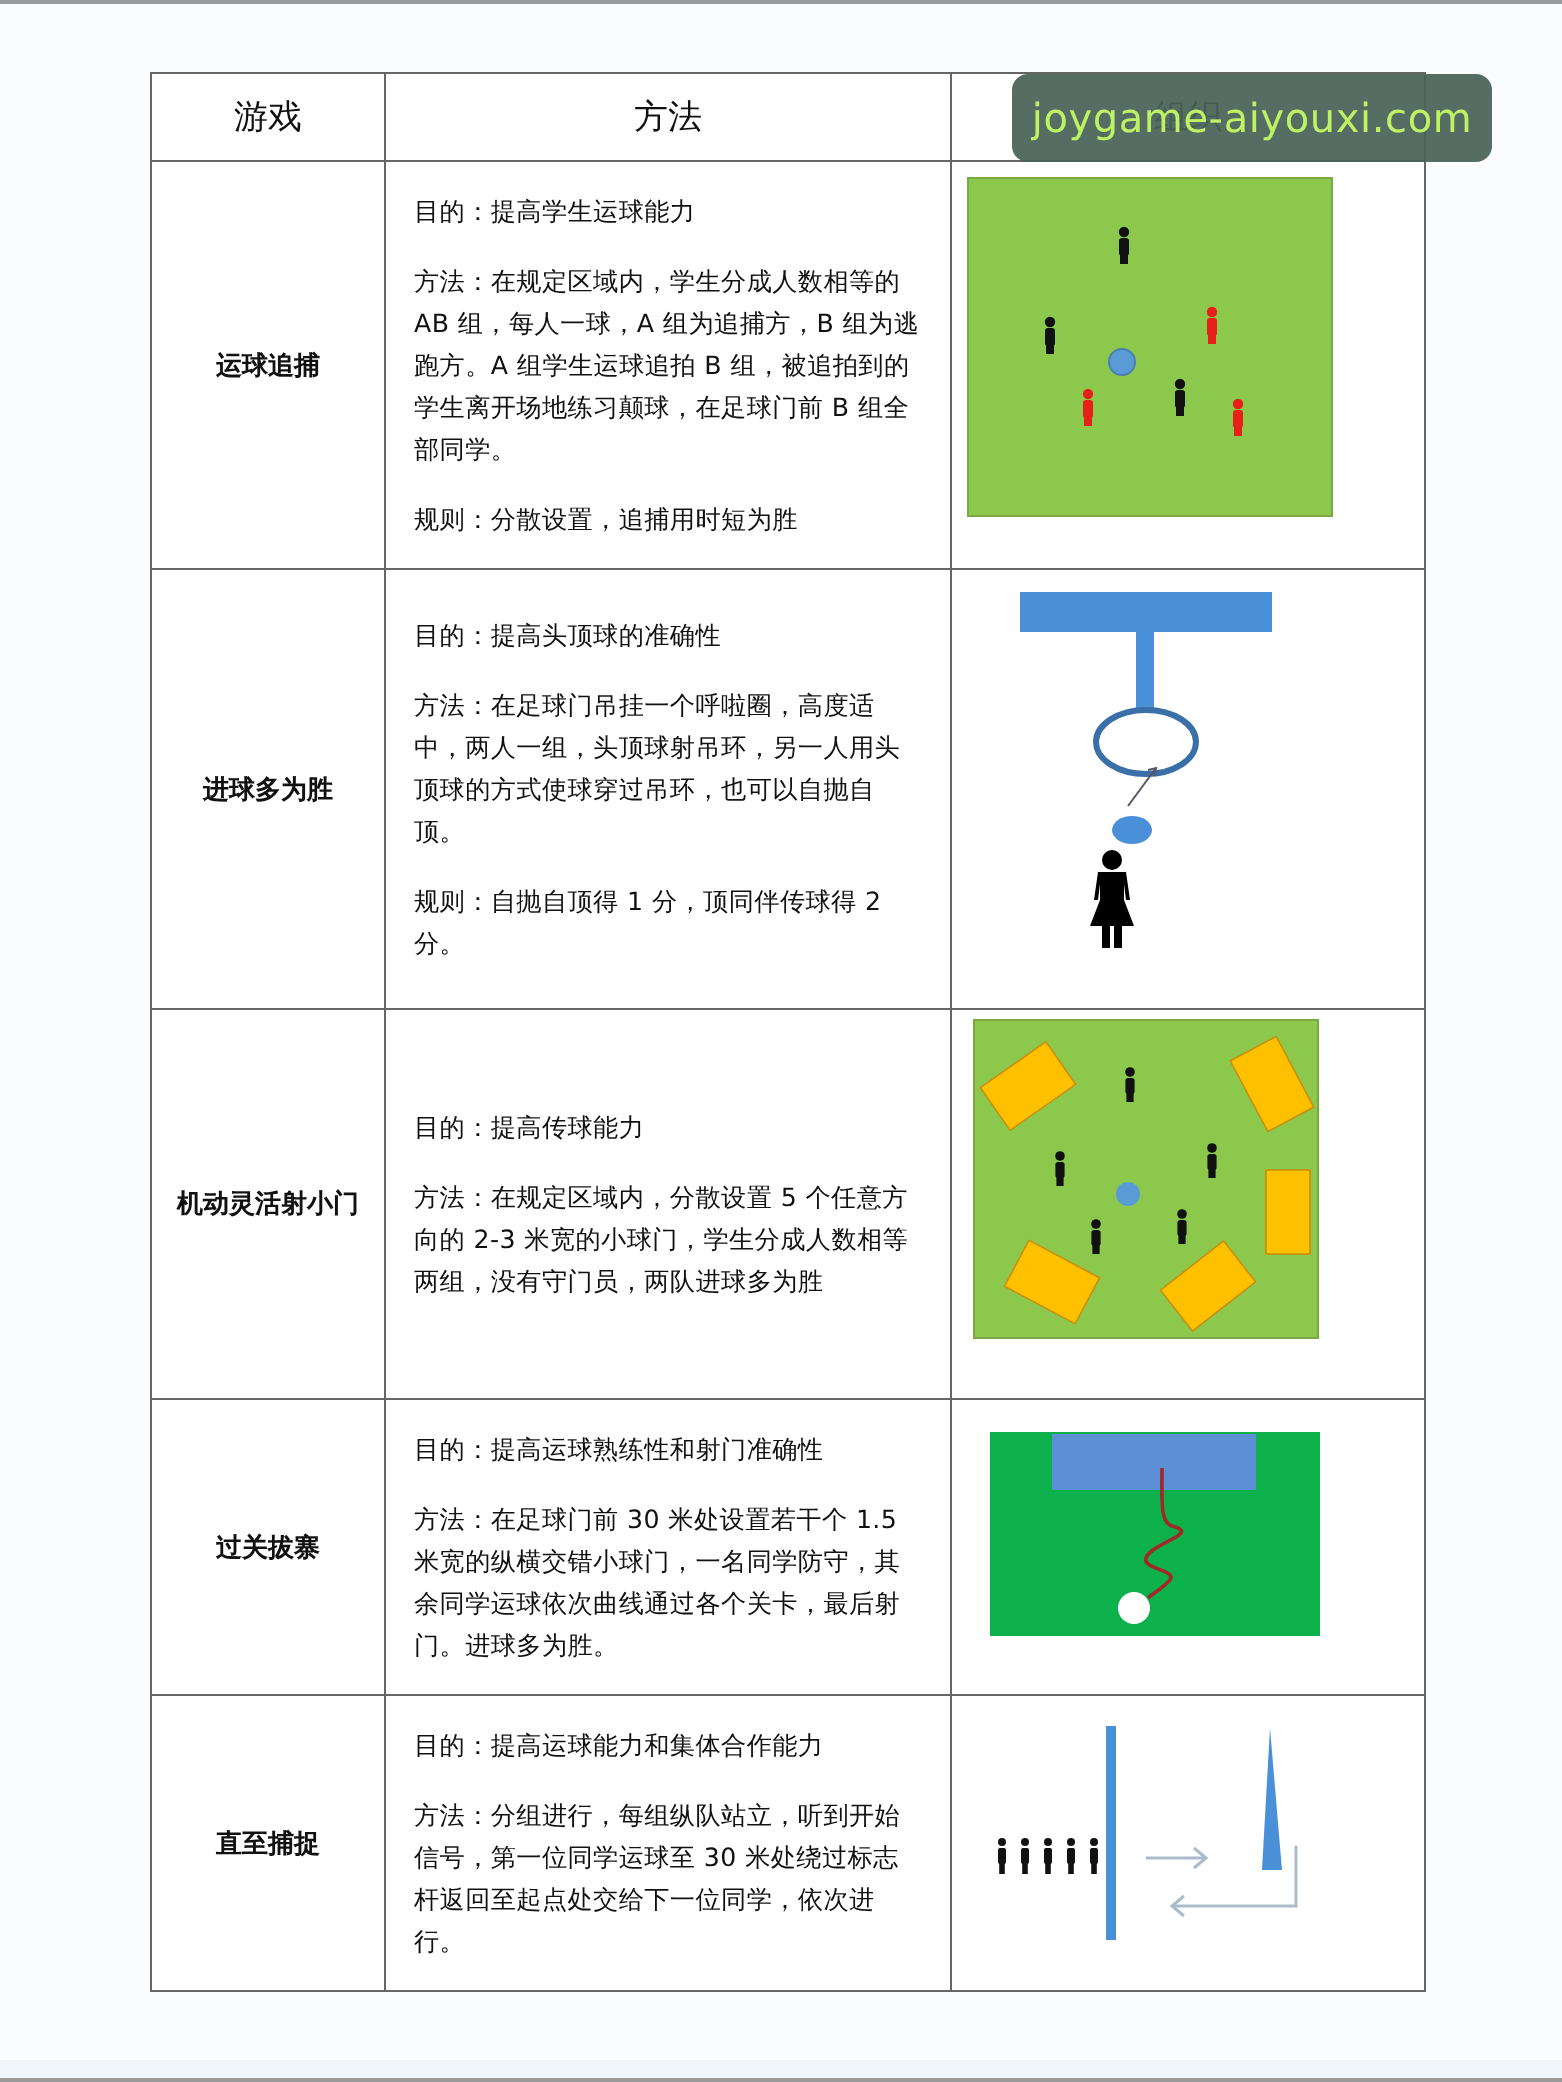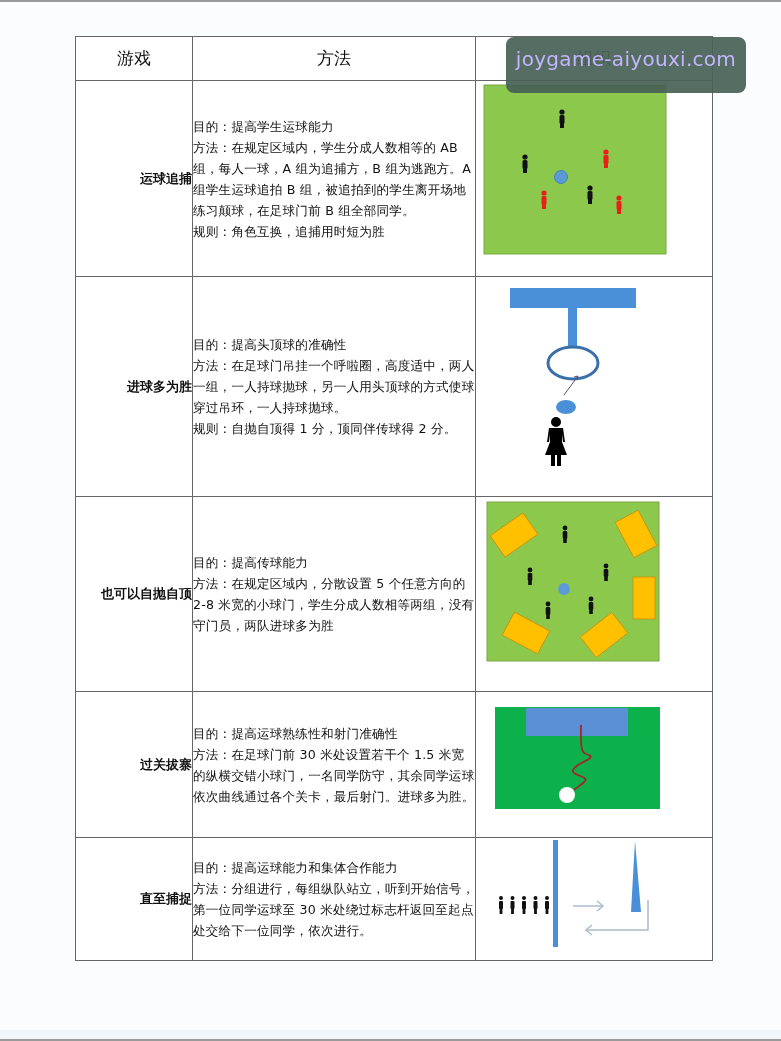--- a/index.html
+++ b/index.html
@@ -19,28 +19,28 @@
     table-layout: fixed;
     background: #fff;
   }
   table.games td, table.games th {
     border: 1.5px solid #666;
     padding: 0;
     vertical-align: middle;
   }
   th { font-weight: normal; font-size: 17px; height: 43px; }
   col.c1 { width: 117px; } col.c2 { width: 283px; } col.c3 { width: 237px; }
-  td.name { text-align: right; font-weight: bold; font-size: 13px; }
+  td.name { text-align: center; font-weight: bold; font-size: 13px; }
   td.method { font-size: 12.6px; line-height: 21px; padding: 0 6px 0 8px; letter-spacing: 0.2px; }
-  td.method p { margin: 0; }
+  td.method p { margin: 14px; }
   td.diagram { position: relative; }
   .watermark {
-    position: absolute; left: 506px; top: 37px; width: 240px; height: 56px;
+    position: absolute; left: 506px; top: 37px; width: 240px; height: 44px;
     background: rgba(72,98,86,0.93); border-radius: 8px;
-    color: #c4b5fd; font-size: 20px; line-height: 44px; text-align: center;
+    color: #bef264; font-size: 20px; line-height: 44px; text-align: center;
     letter-spacing: 0.3px;
   }
   svg { display: block; }
 </style>
 </head>
 <body>
 
 <div class="topline"></div>
 
 <table class="games">
@@ -56,21 +56,21 @@
       <th>组织</th>
     </tr>
   </thead>
   <tbody>
 
     <tr style="height:195px">
       <td class="name">运球追捕</td>
       <td class="method">
         <p>目的：提高学生运球能力</p>
         <p>方法：在规定区域内，学生分成人数相等的 AB 组，每人一球，A 组为追捕方，B 组为逃跑方。A 组学生运球追拍 B 组，被追拍到的学生离开场地练习颠球，在足球门前 B 组全部同学。</p>
-        <p>规则：角色互换，追捕用时短为胜</p>
+        <p>规则：分散设置，追捕用时短为胜</p>
       </td>
       <td class="diagram">
         <svg width="237" height="195" viewBox="0 0 237 195">
           <rect x="8" y="4" width="182" height="169" fill="#8cc84b" stroke="#7aa844" stroke-width="1"></rect>
           <g fill="#111">
             <circle cx="86" cy="31" r="2.6"></circle>
               <rect x="83.5" y="34" width="5" height="9" rx="1.5"></rect>
               <rect x="84" y="42" width="4" height="5"></rect>
             <circle cx="49" cy="76" r="2.6"></circle>
               <rect x="46.5" y="79" width="5" height="9" rx="1.5"></rect>
@@ -92,21 +92,21 @@
           </g>
           <circle cx="85" cy="96" r="6.5" fill="#5b9bd5" stroke="#4a7fb6" stroke-width="1"></circle>
         </svg>
       </td>
     </tr>
 
     <tr style="height:219px">
       <td class="name">进球多为胜</td>
       <td class="method">
         <p>目的：提高头顶球的准确性</p>
-        <p>方法：在足球门吊挂一个呼啦圈，高度适中，两人一组，一人持球抛球，另一人用头顶球的方式使球穿过吊环，一人持球抛球。</p>
+        <p>方法：在足球门吊挂一个呼啦圈，高度适中，两人一组，头顶球射吊环，另一人用头顶球的方式使球穿过吊环，也可以自抛自顶。</p>
         <p>规则：自抛自顶得 1 分，顶同伴传球得 2 分。</p>
       </td>
       <td class="diagram">
         <svg width="237" height="219" viewBox="0 0 237 219">
           <rect x="34" y="11" width="126" height="20" fill="#4a90d9"></rect>
           <rect x="92" y="31" width="9" height="38" fill="#4a90d9"></rect>
           <ellipse cx="97" cy="86" rx="25" ry="16" fill="none" stroke="#3a6fa8" stroke-width="3"></ellipse>
           <line x1="88" y1="118" x2="102" y2="99" stroke="#556" stroke-width="1"></line>
           <polyline points="98,100 102,99 101,103" fill="none" stroke="#556" stroke-width="1"></polyline>
           <ellipse cx="90" cy="130" rx="10" ry="7" fill="#4a90d9"></ellipse>
@@ -114,24 +114,24 @@
             <circle cx="80" cy="145" r="5"></circle>
             <path d="M73 151 h14 l2 14 h-2 l-1 -8 v8 l5 13 h-22 l5 -13 v-8 l-1 8 h-2 z"></path>
             <rect x="75" y="178" width="4" height="11"></rect>
             <rect x="81" y="178" width="4" height="11"></rect>
           </g>
         </svg>
       </td>
     </tr>
 
     <tr style="height:194px">
-      <td class="name">也可以自抛自顶</td>
+      <td class="name">机动灵活射小门</td>
       <td class="method">
         <p>目的：提高传球能力</p>
-        <p>方法：在规定区域内，分散设置 5 个任意方向的 2-8 米宽的小球门，学生分成人数相等两组，没有守门员，两队进球多为胜</p>
+        <p>方法：在规定区域内，分散设置 5 个任意方向的 2-3 米宽的小球门，学生分成人数相等两组，没有守门员，两队进球多为胜</p>
       </td>
       <td class="diagram">
         <svg width="237" height="194" viewBox="0 0 237 194">
           <rect x="11" y="5" width="172" height="159" fill="#8cc84b" stroke="#7aa844" stroke-width="1"></rect>
           <g fill="#ffc000" stroke="#c98f10" stroke-width="0.8">
             <rect x="-20" y="-13" width="40" height="26" transform="translate(38,38) rotate(-35)"></rect>
             <rect x="-13" y="-20" width="26" height="40" transform="translate(160,37) rotate(-28)"></rect>
             <rect x="157" y="80" width="22" height="42"></rect>
             <rect x="-20" y="-13" width="40" height="26" transform="translate(50,136) rotate(28)"></rect>
             <rect x="-20" y="-13" width="40" height="26" transform="translate(128,138) rotate(-38)"></rect>

